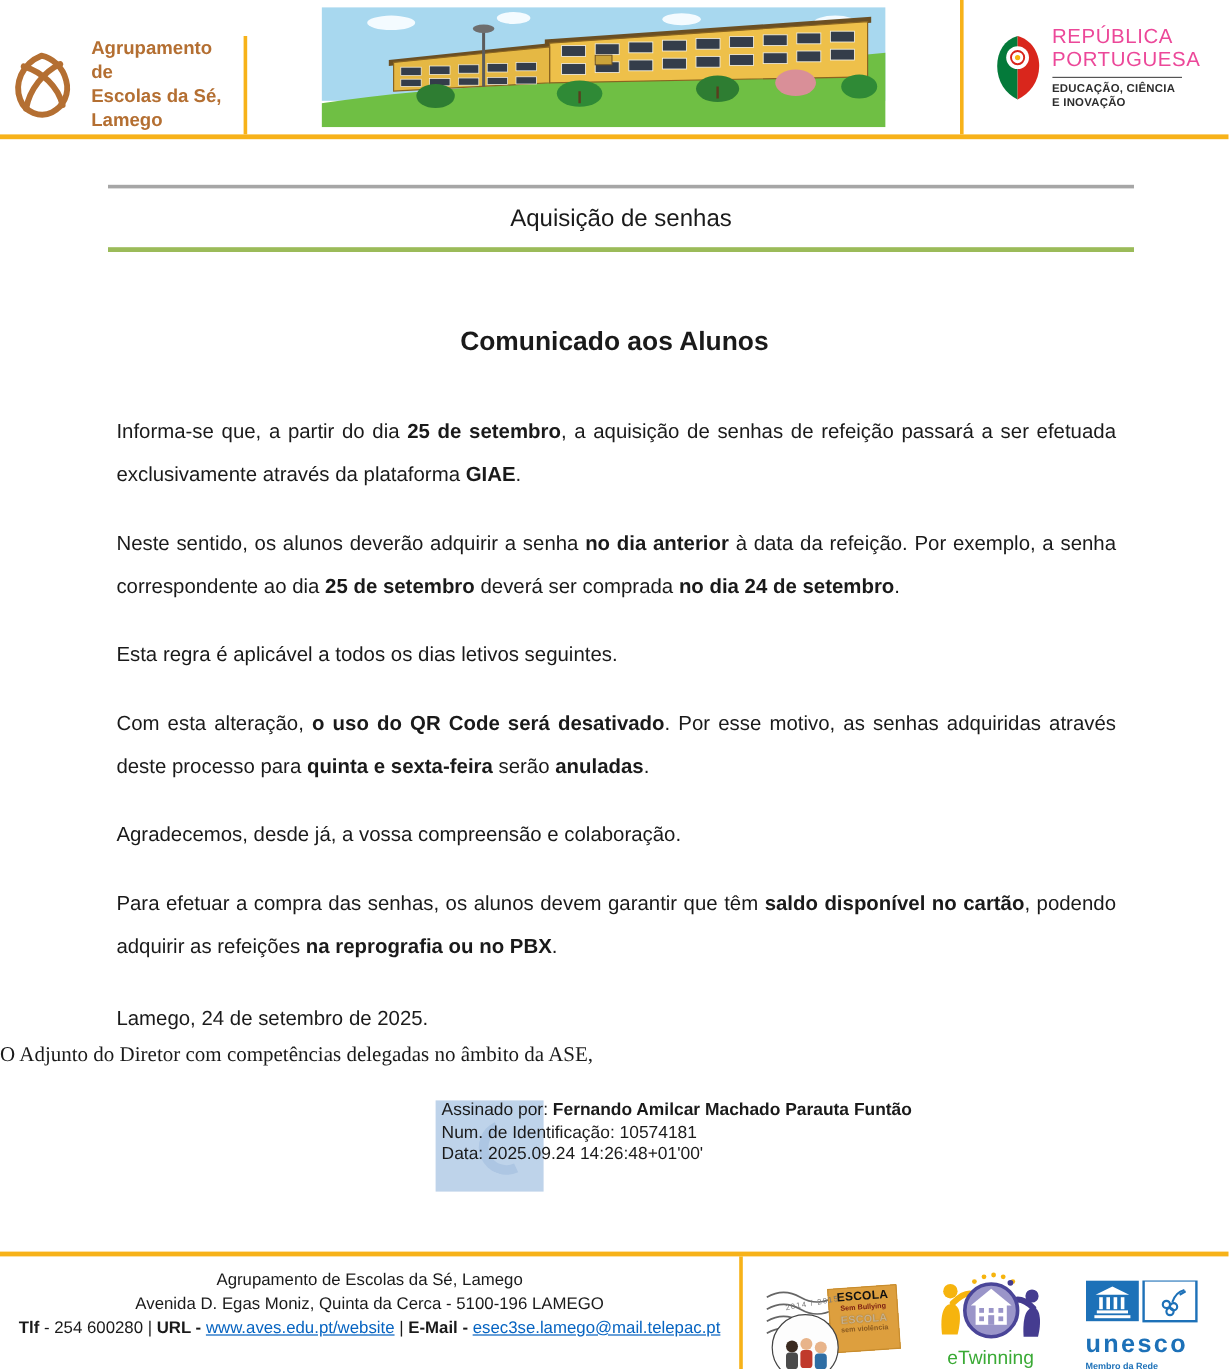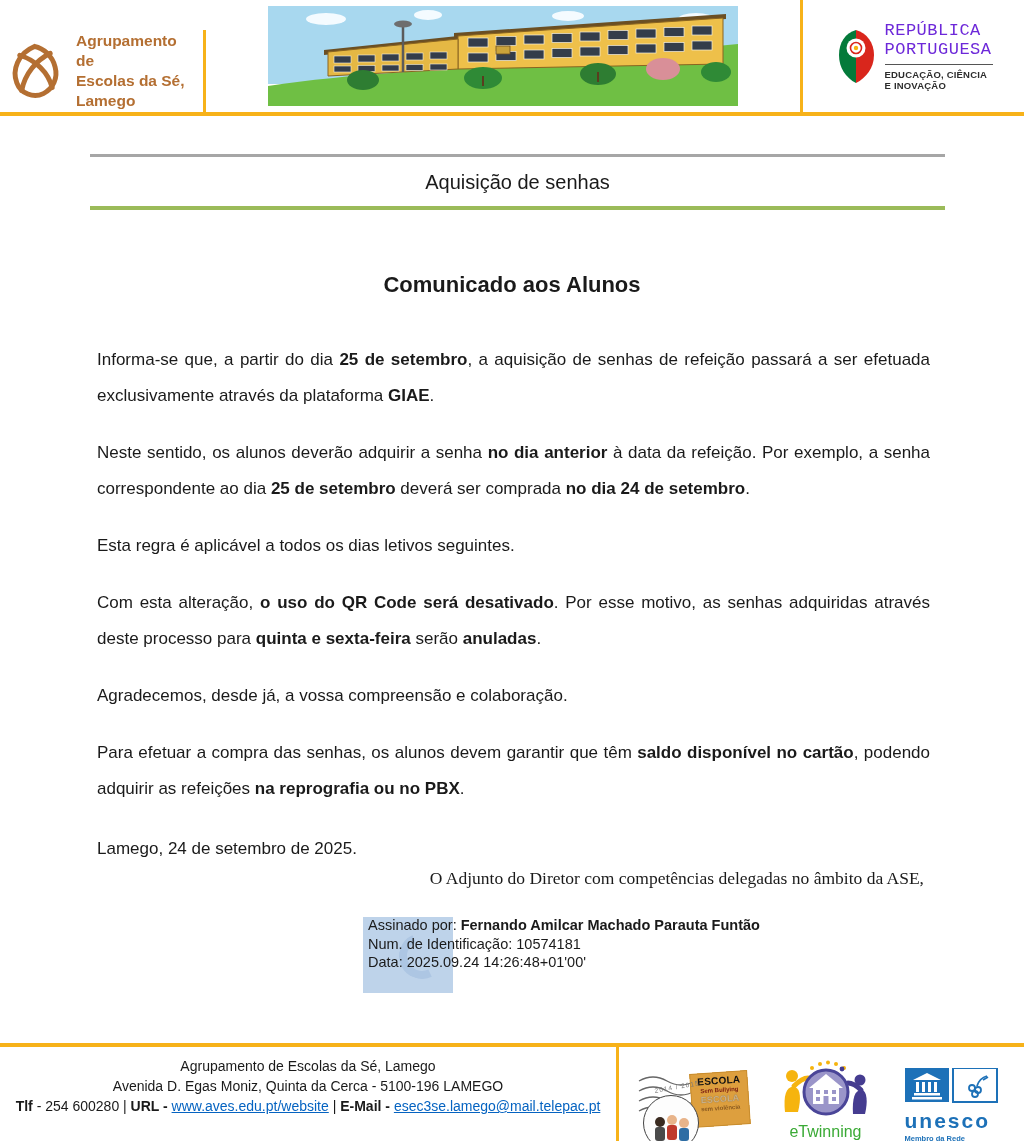--- a/index.html
+++ b/index.html
@@ -17,36 +17,36 @@
   html,body{background:#fff;}
   body{font-family:"Liberation Sans","DejaVu Sans",sans-serif;color:var(--ink);}
   .page{position:relative;width:1024px;height:1141px;background:#fff;overflow:hidden;margin:0 auto;}
 
   
   .header{display:flex;height:116px;border-bottom:4px solid var(--yellow);}
   .header-left{width:206px;border-right:3px solid var(--yellow);display:flex;align-items:center;justify-content:center;gap:13px;padding:0 6px;margin-top:30px;}
   .hl-text{color:var(--brown);font-weight:bold;font-size:15.5px;line-height:20px;}
   .header-center{flex:1;border-right:3px solid var(--yellow);display:flex;align-items:center;justify-content:center;}
   .header-right{width:221px;display:flex;align-items:center;justify-content:center;gap:8px;}
-  .gov-title{font-family:Liberation Mono, monospace;font-size:17px;letter-spacing:.5px;line-height:19px;color:#6d28d9;}
+  .gov-title{font-family:Liberation Sans, sans-serif;font-size:17px;letter-spacing:.5px;line-height:19px;color:#ec4899;}
   .gov-divider{border-top:1.5px solid #555;margin:5px 0 4px;width:108px;}
   .gov-sub{font-size:9.5px;font-weight:bold;line-height:11px;color:#2d2d2d;letter-spacing:.2px;}
 
   
   .doc-rule-title{margin:38px 79px 0 90px;border-top:3px solid var(--gray-rule);border-bottom:4px solid var(--green-rule);text-align:center;padding:14px 0 12px;}
   .doc-title{font-size:20px;font-weight:normal;}
 
   .doc-heading{margin-top:62px;text-align:center;font-size:22px;font-weight:bold;}
 
   
   .doc-body{margin:44px 94px 0 97px;font-size:17px;line-height:36px;text-align:justify;}
   .doc-body p{margin:0 0 21px 0;}
   .bold{font-weight:bold;}
   .date-line{margin-top:24px !important;margin-bottom:0 !important;text-align:left;}
-  .role-line{font-family:"Liberation Serif","DejaVu Serif",serif;font-size:17.5px;text-align:right;margin:0 6px 0 0;line-height:23px;}
+  .role-line{font-family:"Liberation Serif","DejaVu Serif",serif;font-size:17.5px;margin:0 6px 0 0;line-height:23px;}
 
   
   .sig-block{position:relative;margin:26px 0 0 368px;width:432px;font-size:14.5px;line-height:18.5px;}
   .sig-watermark{position:absolute;left:-5px;top:1px;width:90px;height:76px;background:#bed3ea;}
   .sig-watermark::after{content:"";position:absolute;right:8px;top:16px;width:30px;height:30px;border-radius:50%;border:8px solid #adc6e3;border-left-color:transparent;border-bottom-color:transparent;transform:rotate(200deg);}
   .sig-text{position:relative;}
 
   
   .footer{position:absolute;left:0;top:1043px;width:1024px;height:127px;border-top:4px solid var(--yellow);display:flex;background:#fff;}
   .footer-left{width:619px;border-right:3px solid var(--yellow);text-align:center;padding-top:9px;font-size:14px;line-height:20px;}

